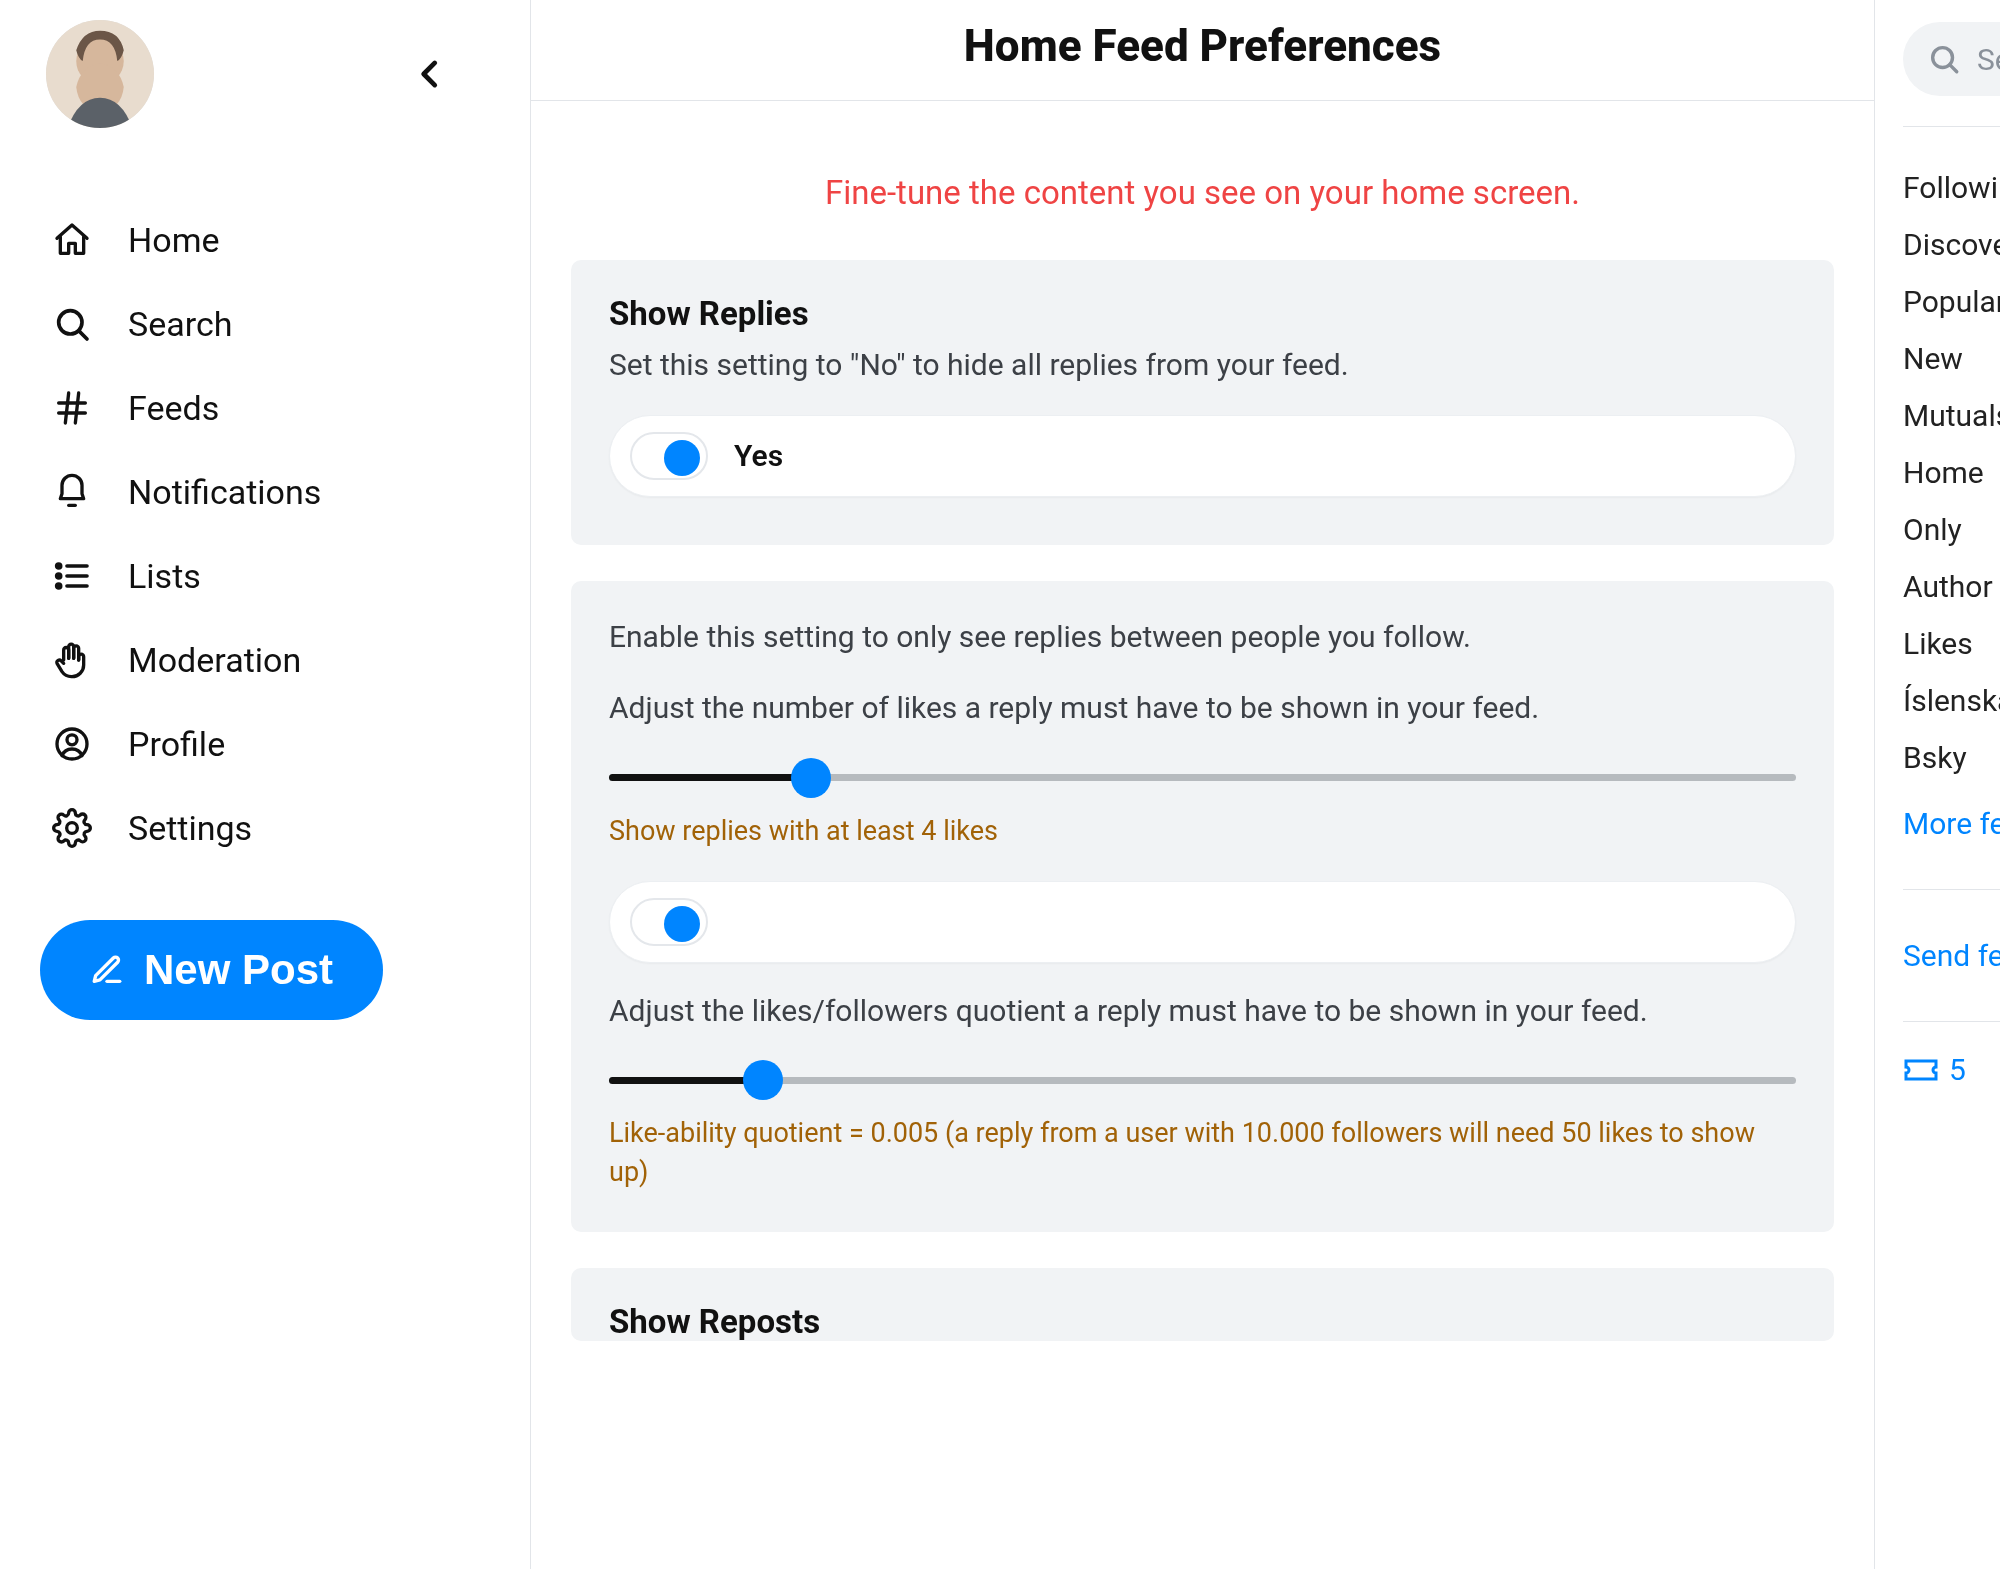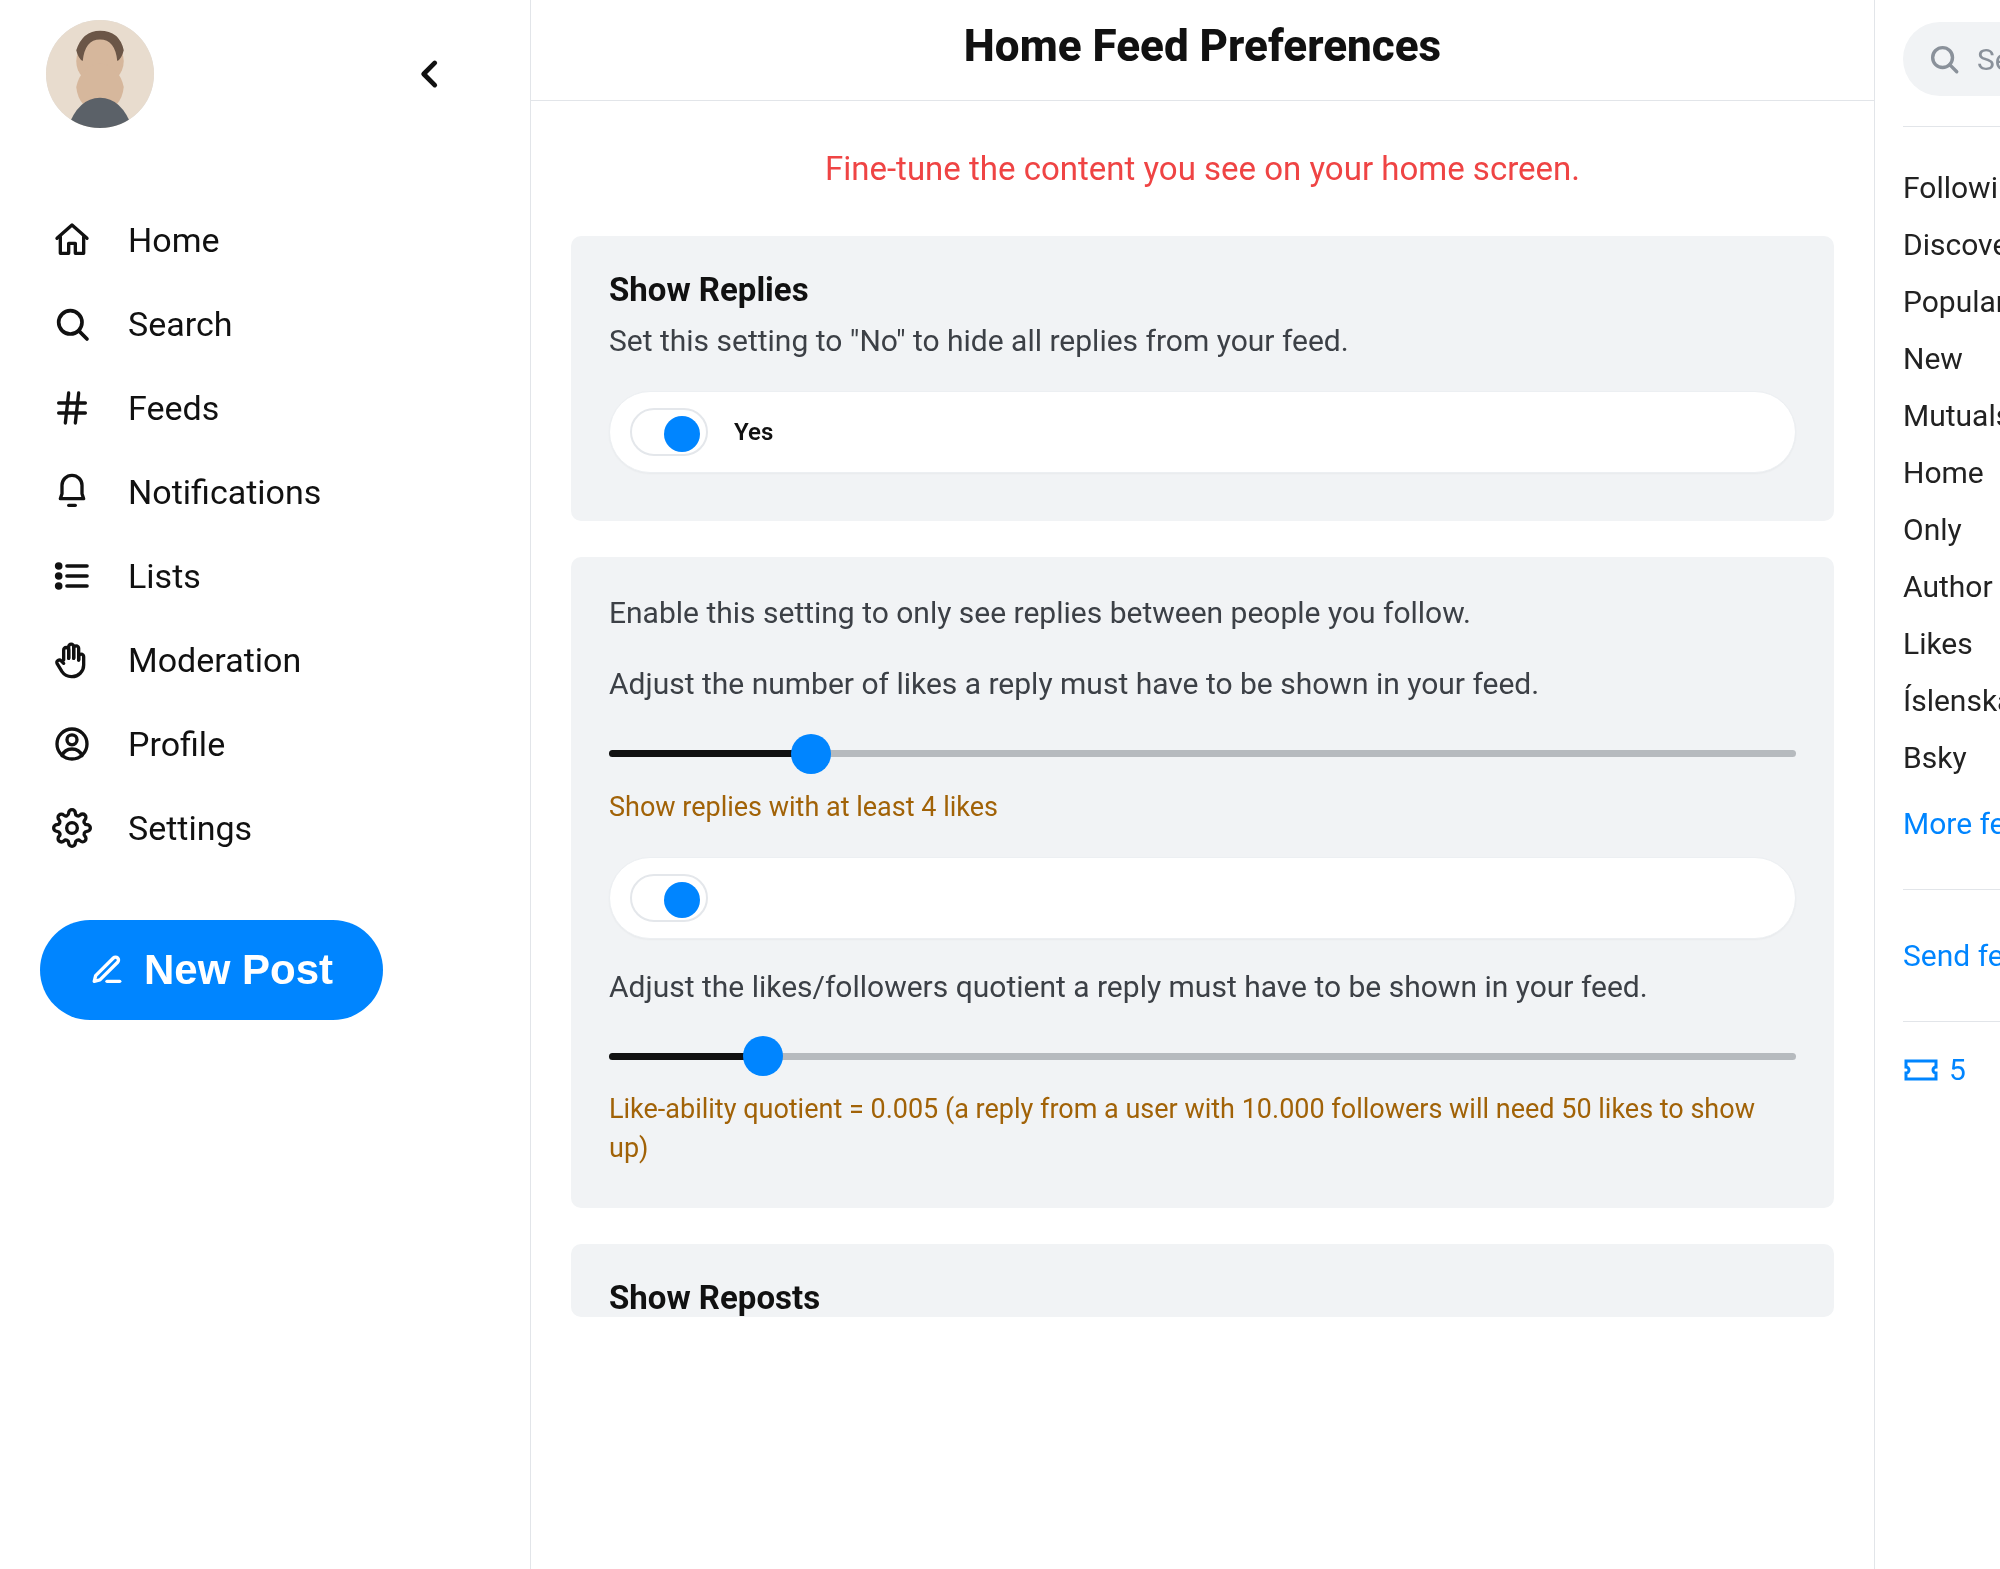--- a/index.html
+++ b/index.html
@@ -82,20 +82,21 @@
 
   
   .center {
     position: relative;
     width: 1345px;
     flex-shrink: 0;
     border-left: 1px solid #e2e5e9;
     border-right: 1px solid #e2e5e9;
     display: flex;
     flex-direction: column;
+    gap: 24px;
   }
   .page-title {
     font-size: 44px;
     font-weight: 800;
     text-align: center;
     padding: 20px 0 28px;
     border-bottom: 1px solid #e2e5e9;
     color: #111;
   }
   .center-scroll {
@@ -146,21 +147,21 @@
     border-radius: 50px;
     padding: 16px 38px 16px 20px;
     display: flex;
     align-items: center;
     gap: 26px;
     box-shadow: 0 1px 2px rgba(0,0,0,0.04);
     border: 1px solid #eceff2;
     margin-bottom: 8px;
   }
   .toggle-row .toggle-label {
-    font-size: 24px;
+    font-size: 30px;
     font-weight: 600;
     color: #111;
   }
   .toggle {
     position: relative;
     width: 78px;
     height: 48px;
     border-radius: 30px;
     flex-shrink: 0;
   }

